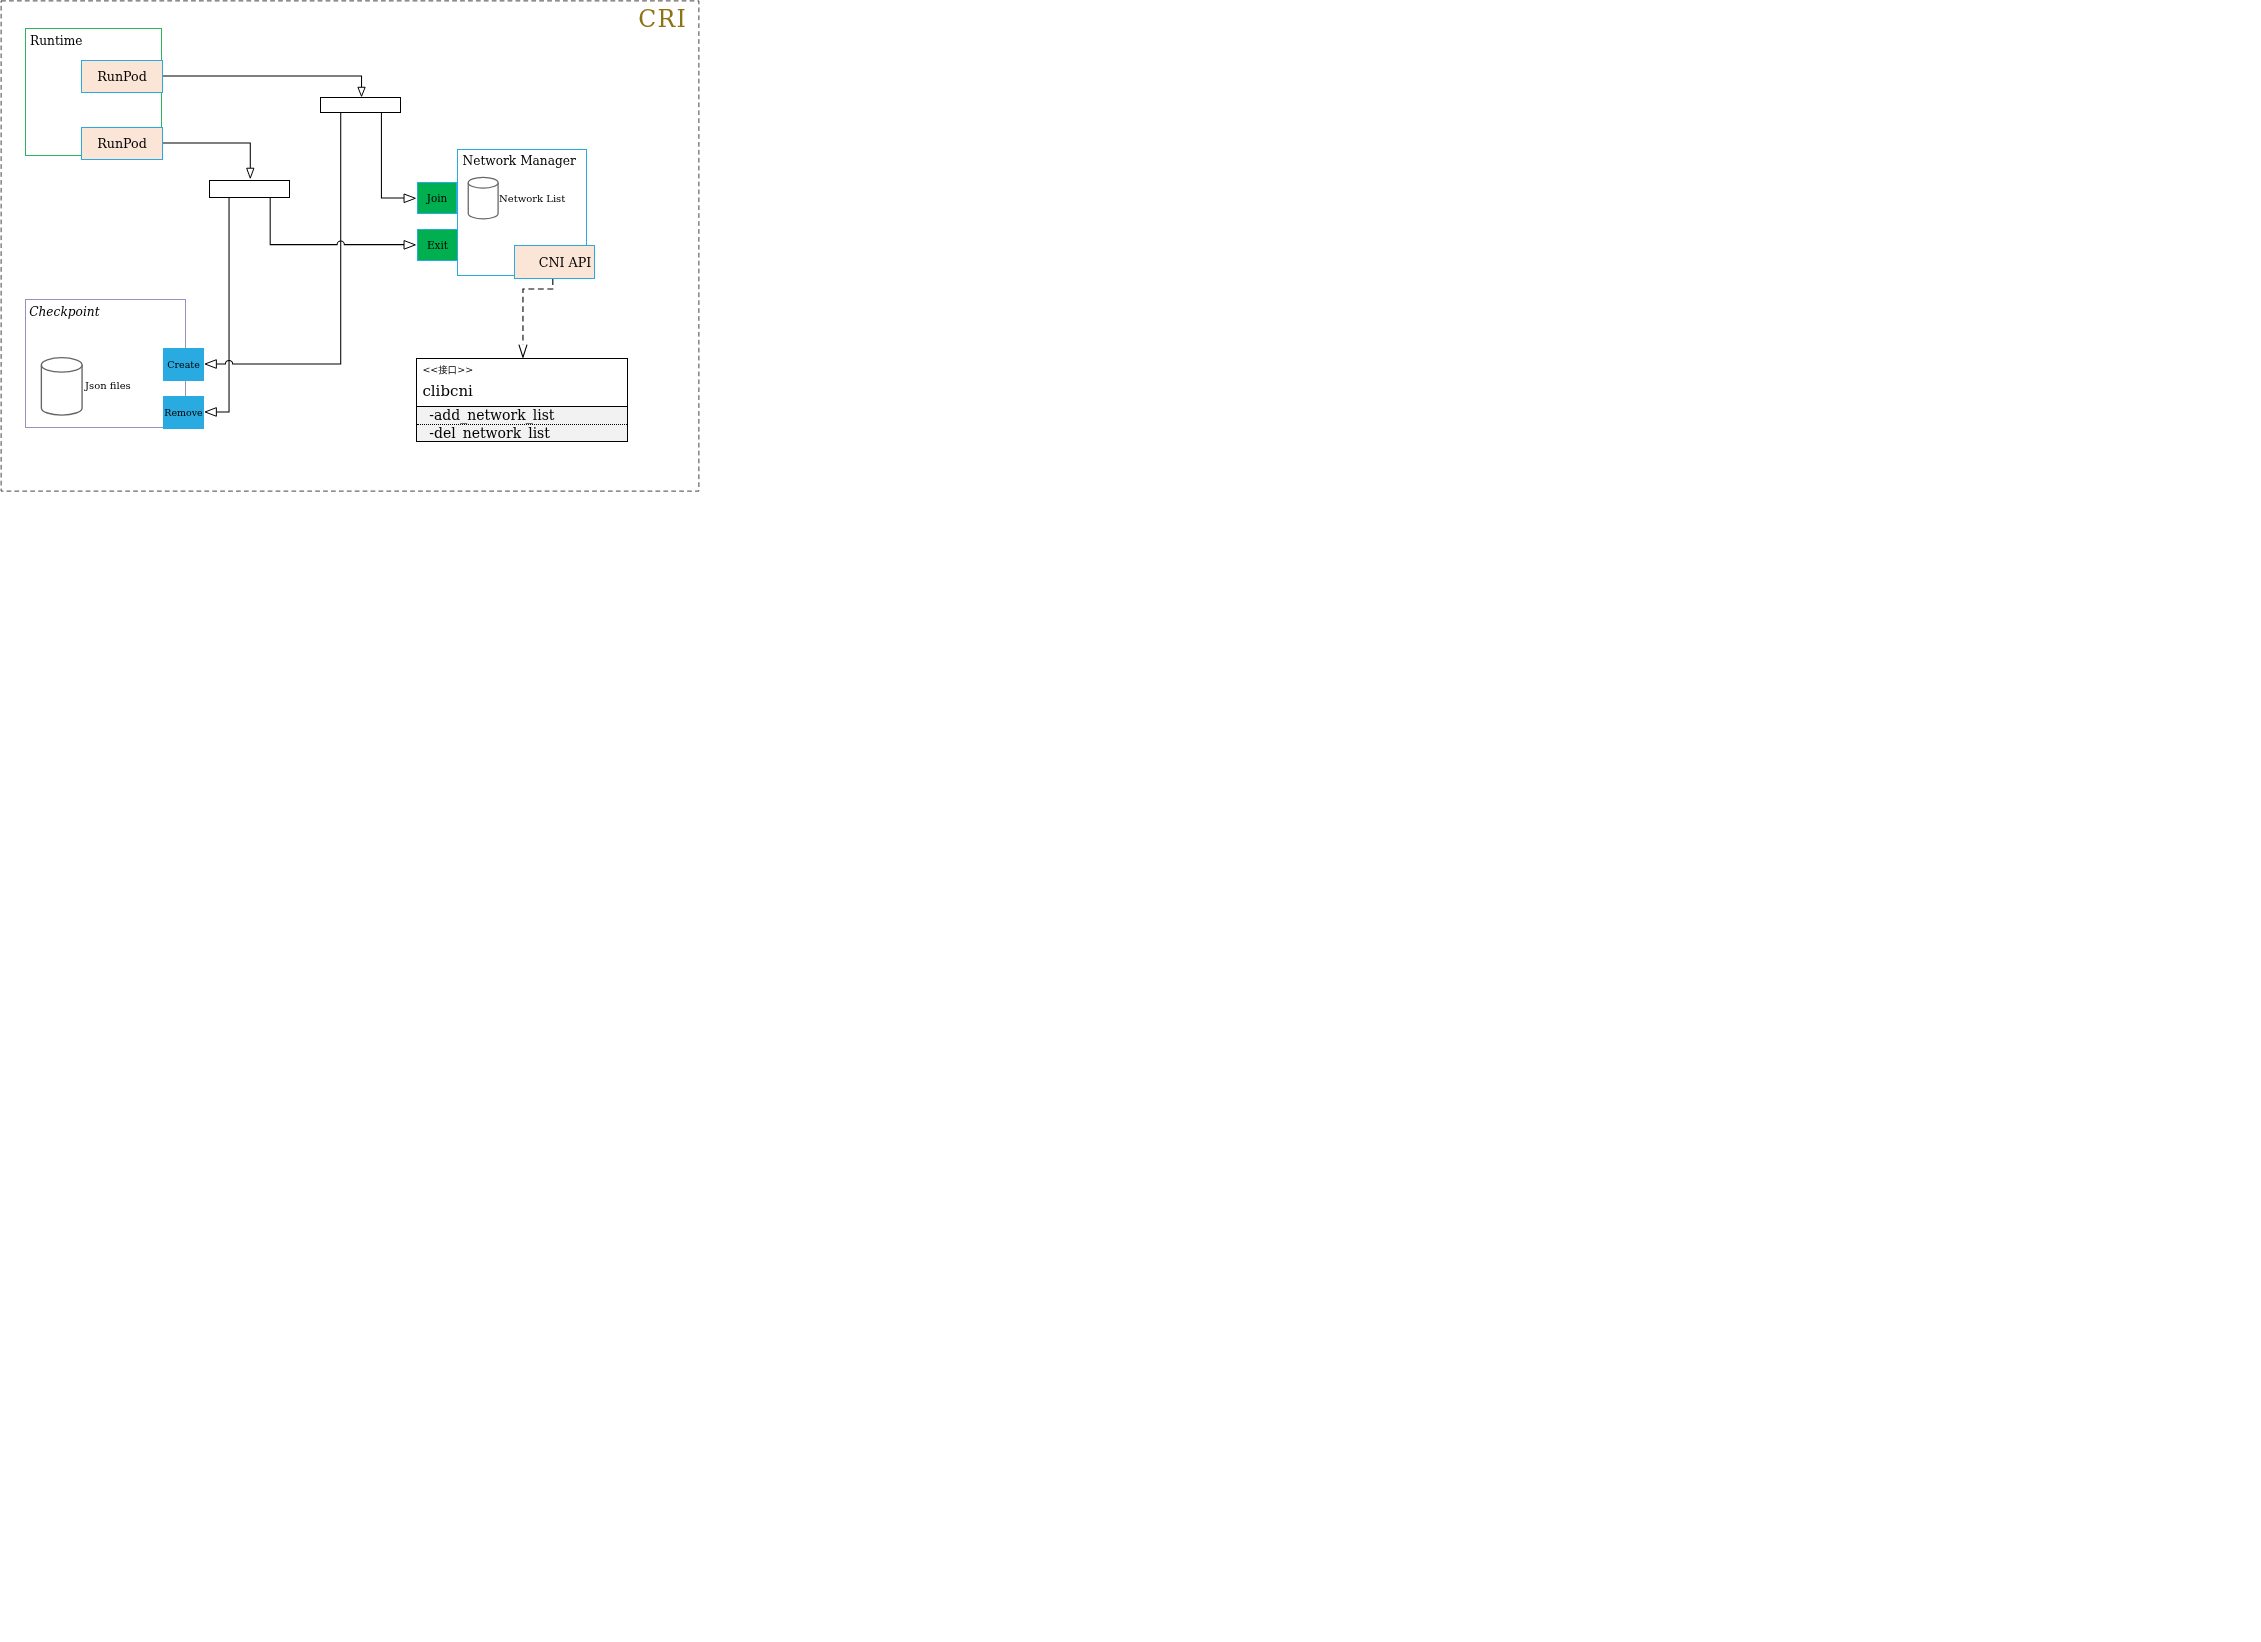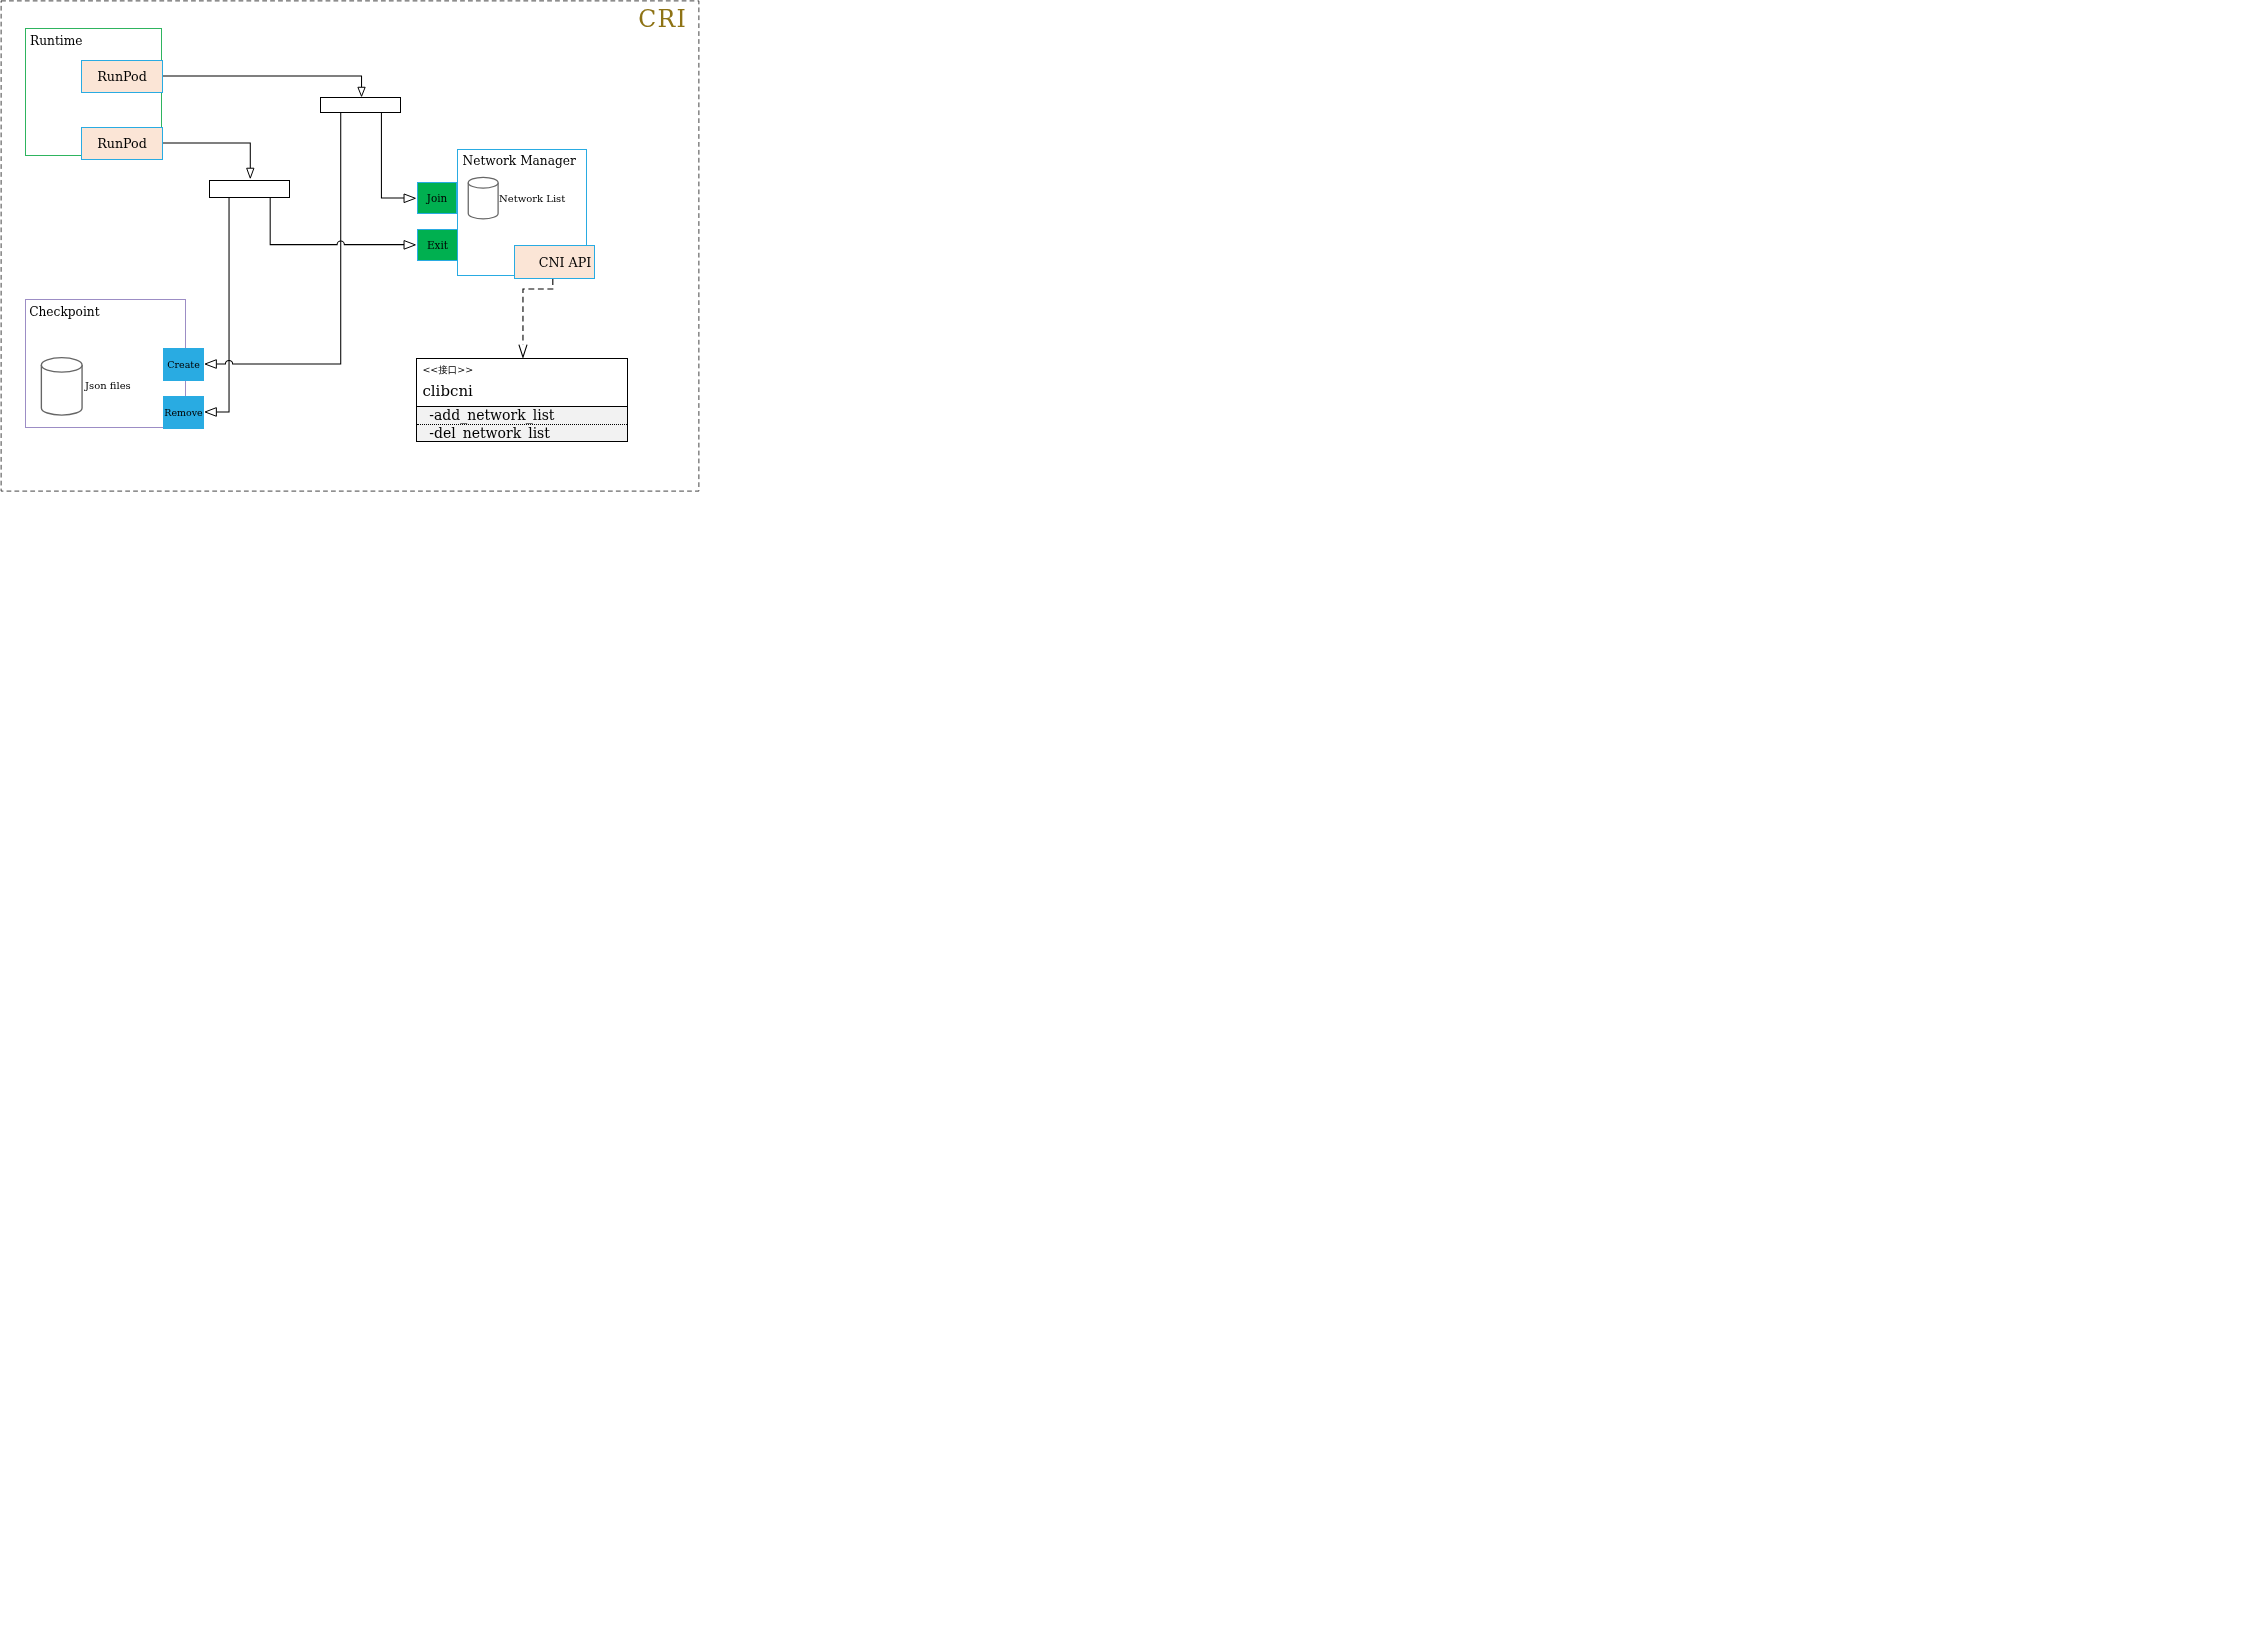--- a/index.html
+++ b/index.html
@@ -9,21 +9,21 @@
   }
   .abs{position:absolute;box-sizing:border-box;text-align:right;}
   svg.layer{position:absolute;left:0;top:0;width:700px;height:492px;z-index:1;}
   
   .frame{background:transparent;z-index:2;}
   .frame .frame-title{position:absolute;white-space:nowrap;}
   .runtime-frame{left:25px;top:28px;width:137px;height:128px;border:0.5px solid #2eb45e;}
   .runtime-frame .frame-title{left:4.1px;top:4.5px;font-size:12.2px;}
   .nm-frame{left:457px;top:149px;width:130px;height:127px;border:0.5px solid #29abe2;}
   .nm-frame .frame-title{left:4.5px;top:4.1px;font-size:12.2px;}
-  .cp-frame{left:25px;top:299px;width:161px;height:129px;border:0.5px solid #9c8dc5;}
+  .cp-frame{left:25px;top:299px;width:161px;height:129px;border:0.5px solid #9c8dc5;font-style:italic;}
   .cp-frame .frame-title{left:3.2px;top:4.5px;font-size:12.2px;}
   
   .chip{display:flex;align-items:center;justify-content:center;z-index:4;white-space:nowrap;}
   .peach{background:#fbe5d6;border:0.5px solid #29abe2;}
   .green{background:#00b050;border:0.5px solid #29abe2;}
   .cyan{background:#29abe2;border:0.5px solid #29abe2;}
   .runpod{left:81px;top:60px;width:82px;height:33px;font-size:12.7px;}
   .stoppod{left:81px;top:127px;width:82px;height:33px;font-size:12.7px;}
   .join{left:417px;top:182px;width:40px;height:32px;font-size:10.4px;}
   .exit{left:417px;top:229px;width:41px;height:32px;font-size:10.4px;}

